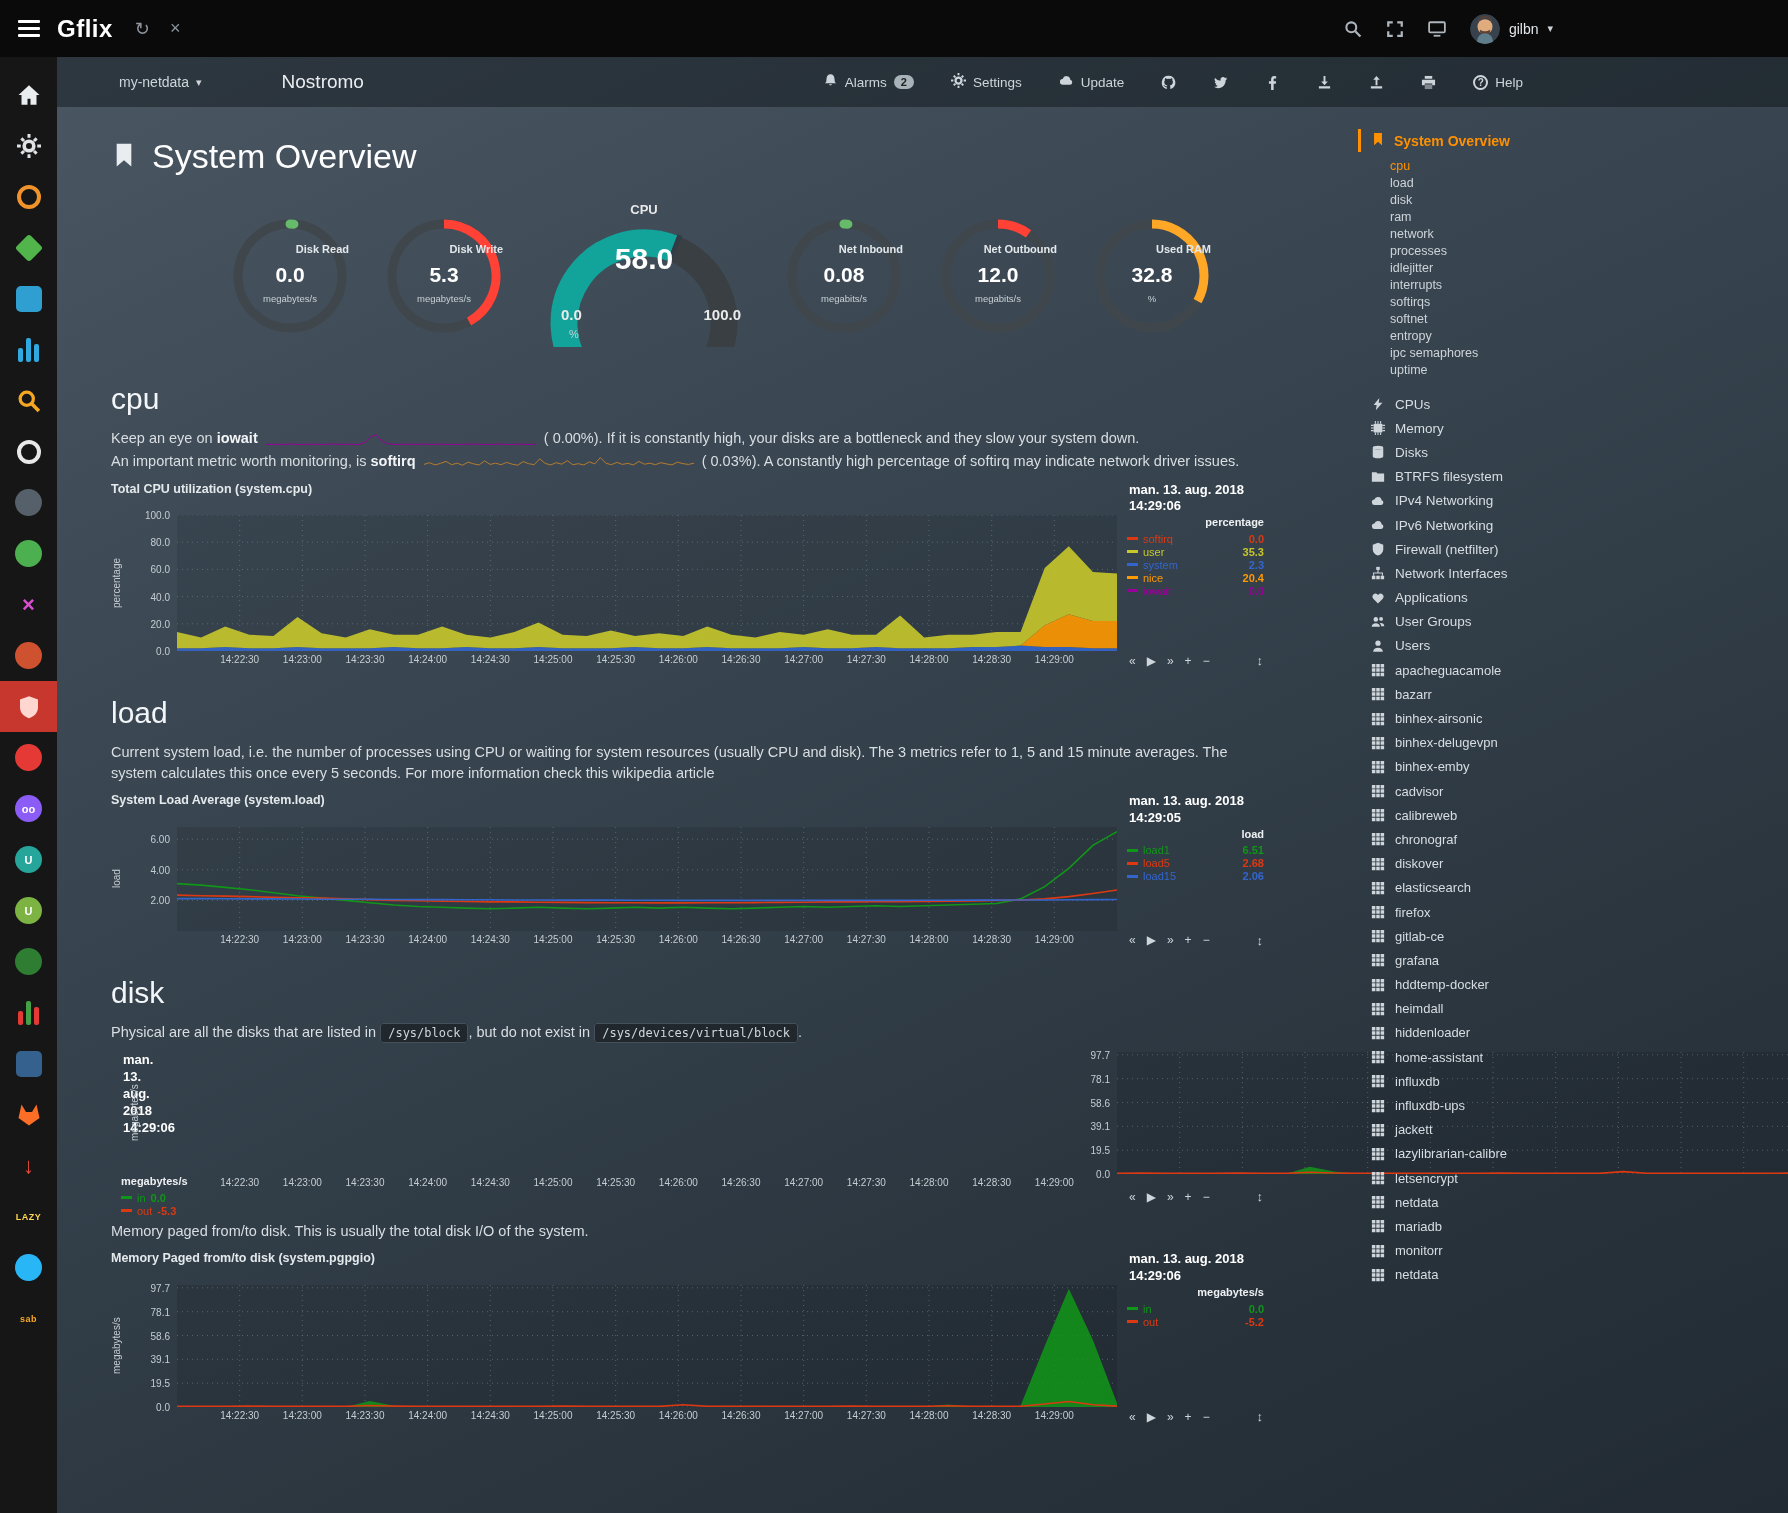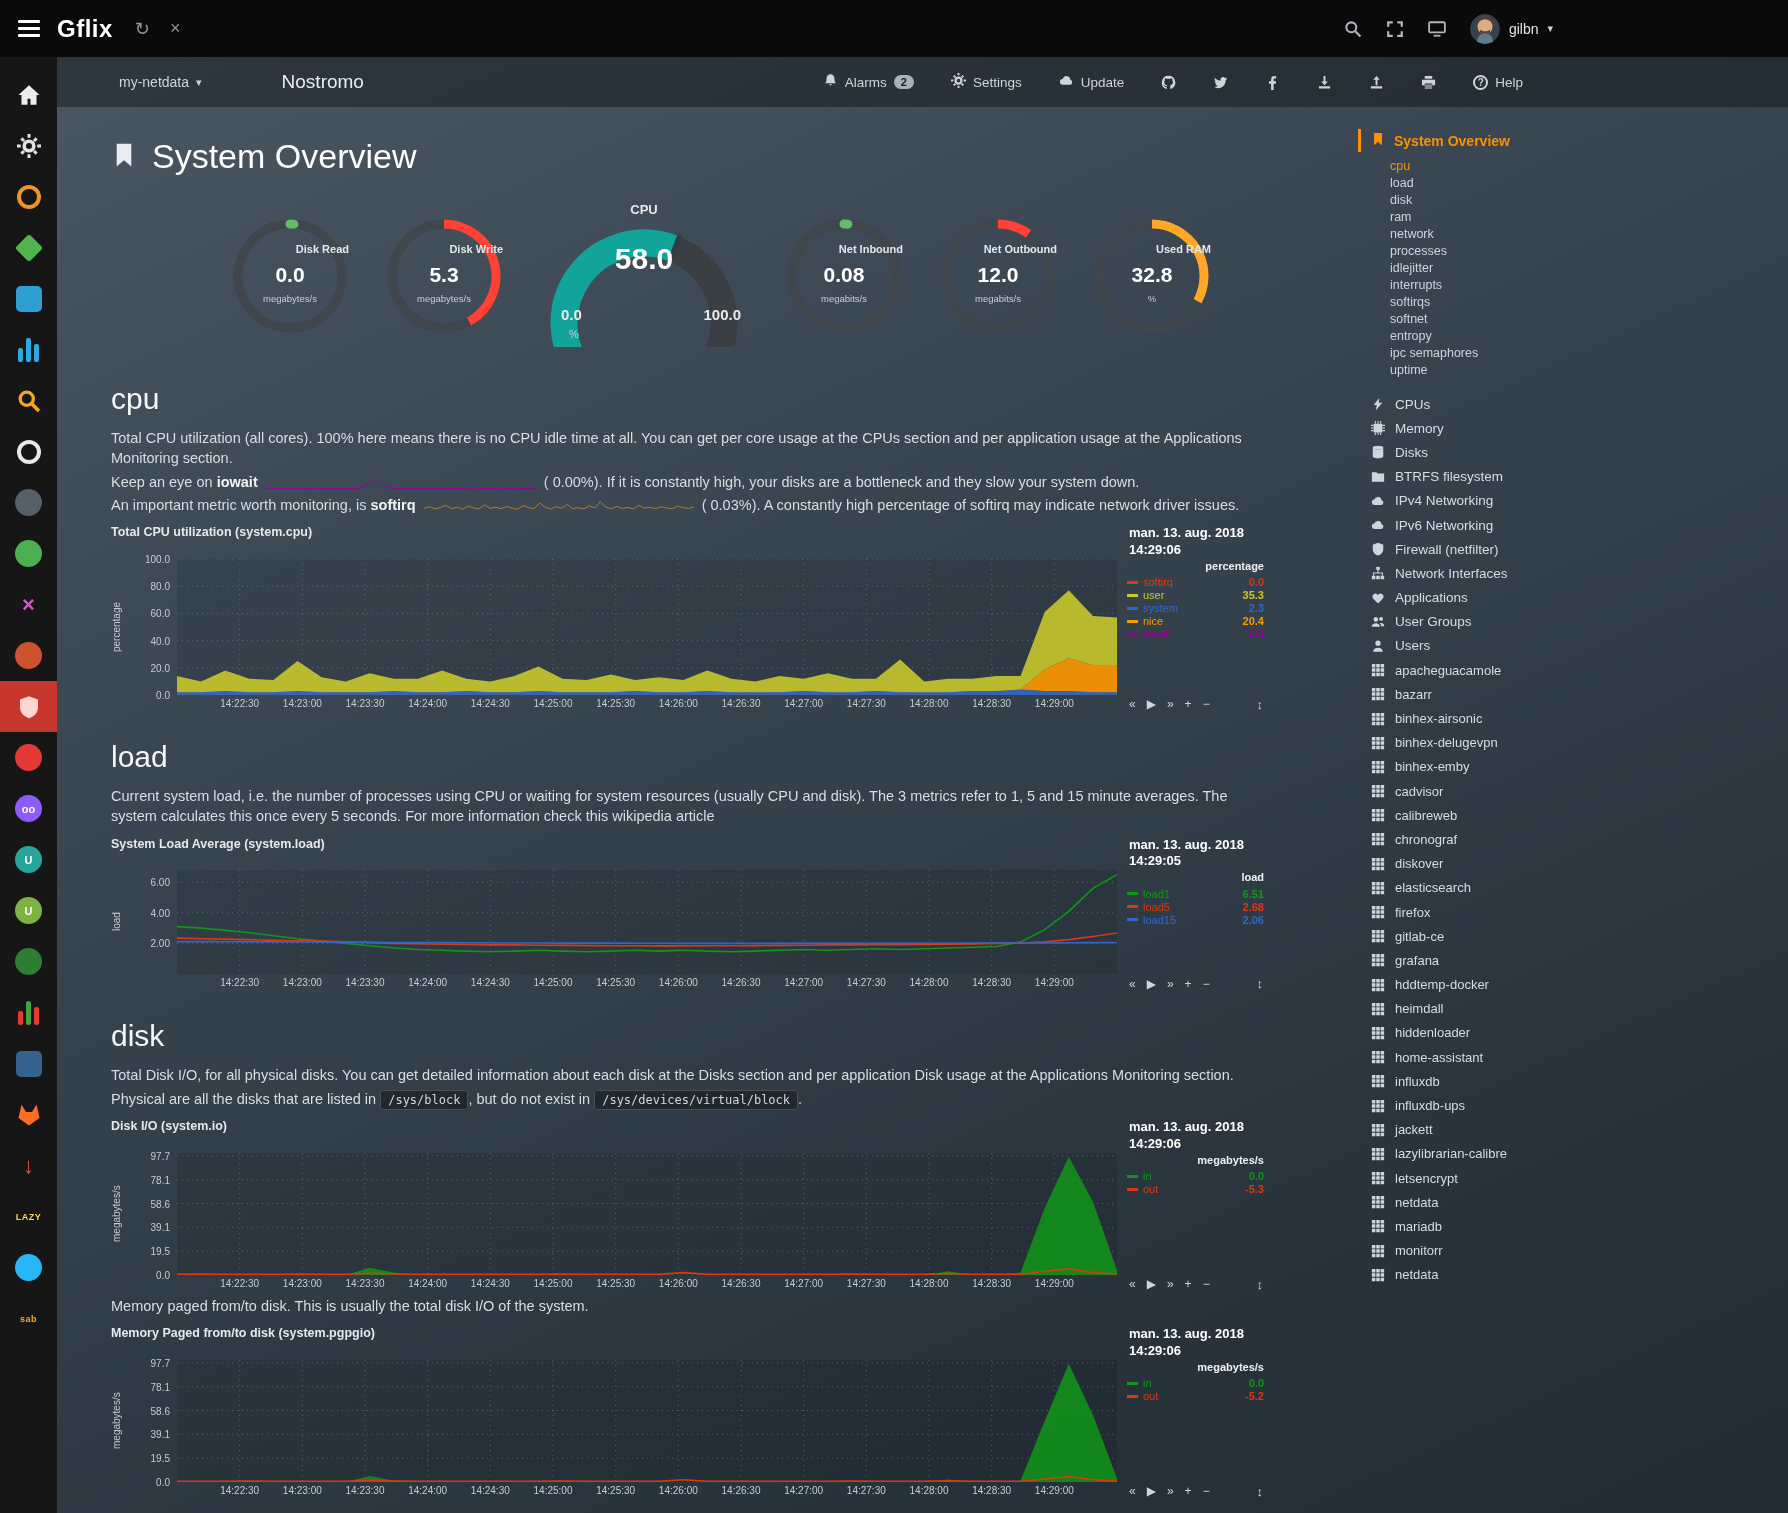--- a/index.html
+++ b/index.html
@@ -373,21 +373,20 @@
             <div class="gauge-box"><svg width="118" height="118" viewBox="0 0 118 118">
         <circle cx="59" cy="59" r="52" stroke="#3f464c" stroke-width="9" fill="none"></circle>
         <path d="M59.00 7.00 A52 52 0 0 1 104.57 84.05" stroke="#ffa726" stroke-width="9" fill="none" stroke-linecap="butt"></path>
       </svg>
       <div class="p-title">Used RAM</div>
       <div class="p-val">32.8</div>
       <div class="p-unit">%</div></div>
           </div>
 
         <h2>cpu</h2>
-        <p class="desc">Total CPU utilization (all cores). 100% here means there is no CPU idle time at all. You can get per core usage at the CPUs section and per application usage at the Applications Monitoring section.</p>
         <p class="desc"><span>Keep an eye on </span><b>iowait</b>
           <svg class="spark" width="270" height="16">
               <path d="M0.0 13.3 L5.5 13.5 L11.0 13.1 L16.5 13.5 L22.0 13.3 L27.6 13.0 L33.1 13.5 L38.6 13.3 L44.1 13.5 L49.6 13.1 L55.1 13.3 L60.6 13.5 L66.1 13.0 L71.6 13.3 L77.1 13.5 L82.7 13.1 L88.2 13.5 L93.7 13.3 L99.2 11.4 L104.7 5.7 L110.2 3.6 L115.7 9.8 L121.2 12.6 L126.7 13.3 L132.2 13.5 L137.8 13.1 L143.3 13.3 L148.8 13.5 L154.3 13.3 L159.8 13.0 L165.3 13.5 L170.8 13.3 L176.3 13.1 L181.8 13.5 L187.3 13.3 L192.9 13.5 L198.4 13.1 L203.9 13.3 L209.4 13.0 L214.9 13.5 L220.4 13.3 L225.9 13.5 L231.4 13.1 L236.9 13.3 L242.4 13.5 L248.0 13.3 L253.5 13.1 L259.0 13.5 L264.5 13.3 L270.0 13.5" fill="none" stroke="#990099" stroke-width="1"></path>
             </svg>
           <span>(  0.00%). If it is constantly high, your disks are a bottleneck and they slow your system down.</span></p>
         <p class="desc"><span>An important metric worth monitoring, is </span><b>softirq</b>
           <svg class="spark" width="270" height="16">
               <path d="M0.0 10.4 L5.5 8.7 L11.0 10.9 L16.5 9.4 L22.0 7.4 L27.6 10.7 L33.1 9.2 L38.6 11.2 L44.1 8.1 L49.6 9.9 L55.1 10.9 L60.6 6.9 L66.1 10.4 L71.6 9.2 L77.1 10.7 L82.7 8.4 L88.2 10.2 L93.7 11.2 L99.2 7.6 L104.7 9.7 L110.2 10.7 L115.7 4.8 L121.2 9.4 L126.7 10.9 L132.2 8.7 L137.8 10.2 L143.3 6.6 L148.8 10.7 L154.3 9.7 L159.8 10.9 L165.3 7.9 L170.8 9.9 L176.3 3.6 L181.8 9.2 L187.3 10.7 L192.9 8.4 L198.4 10.4 L203.9 9.4 L209.4 10.9 L214.9 7.4 L220.4 10.2 L225.9 9.2 L231.4 10.7 L236.9 8.7 L242.4 9.9 L248.0 10.9 L253.5 8.1 L259.0 9.7 L264.5 10.4 L270.0 9.2" fill="none" stroke="#b57b2e" stroke-width="1"></path>
             </svg>
           <span>(  0.03%). A constantly high percentage of softirq may indicate network driver issues.</span></p>
@@ -555,25 +554,23 @@
               <span>«</span>
               <span>▶</span>
               <span>»</span>
               <span>+</span>
               <span>−</span>
               <span class="rsz">↕</span>
             </div>
         </div>
 
         <h2>disk</h2>
-        <p class="desc">Total Disk I/O, for all physical disks. You can get detailed information about each disk at the Disks section and per application Disk usage at the Applications Monitoring section.</p>
         <p class="desc"><span>Physical are all the disks that are listed in </span><code>/sys/block</code><span>, but do not exist in </span><code>/sys/devices/virtual/block</code><span>.</span></p>
 
         <div class="chart">
-          <div class="chart-title">Disk I/O (system.io)</div>
           <div class="chart-date"><span>man. 13. aug. 2018</span><br><span>14:29:06</span></div>
           <div class="ylabel">megabytes/s</div>
           <div class="yticks" style="height: 122px;">
               <span style="top:-2px">97.7</span>
               <span style="top:22px">78.1</span>
               <span style="top:46px">58.6</span>
               <span style="top:69px">39.1</span>
               <span style="top:93px">19.5</span>
               <span style="top:117px">0.0</span>
             </div>

